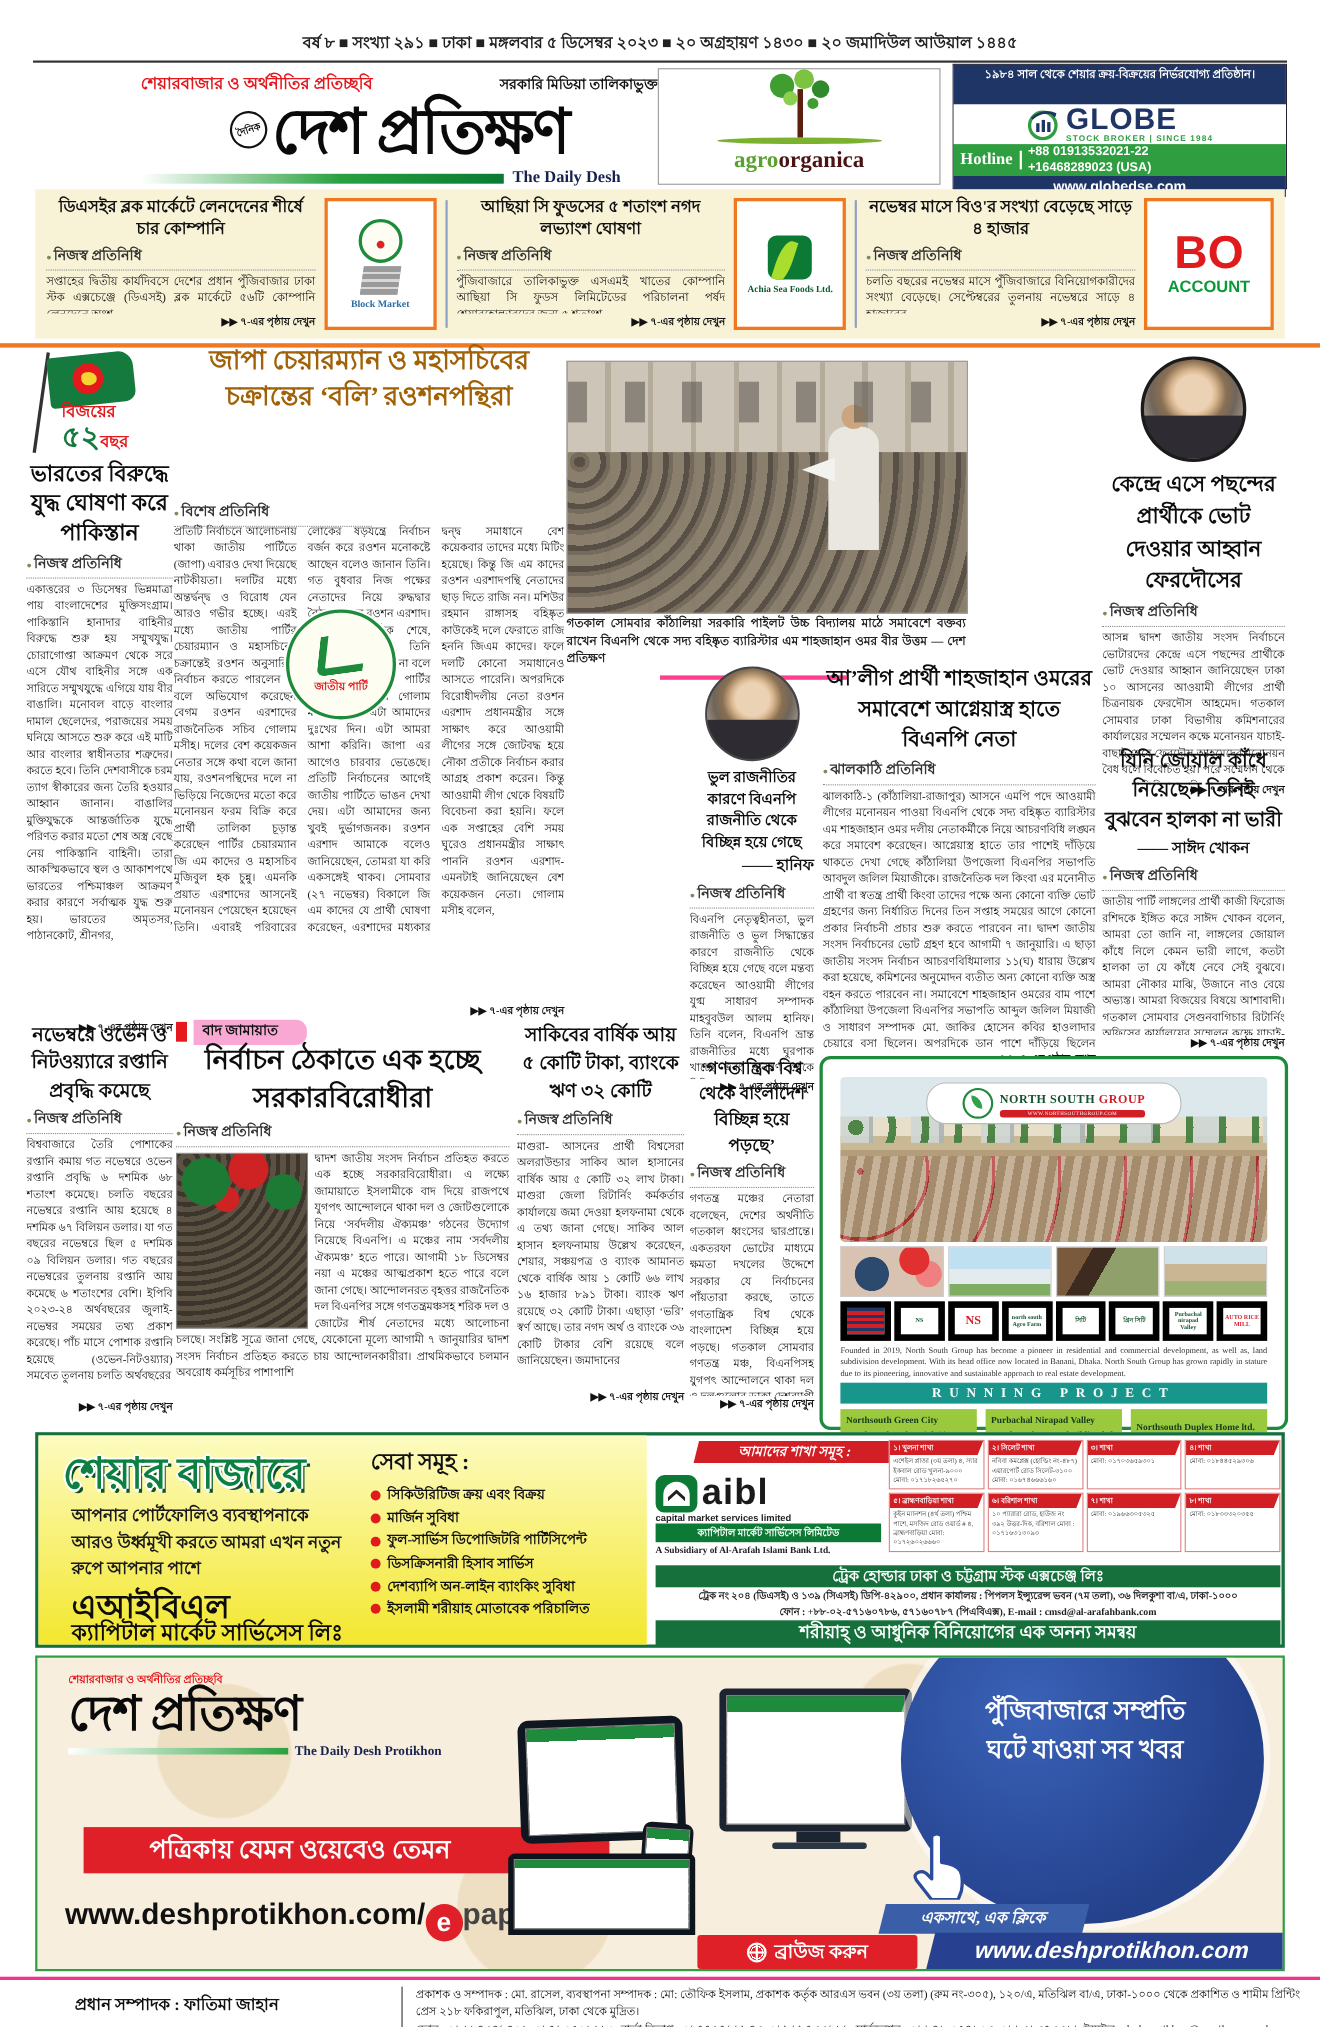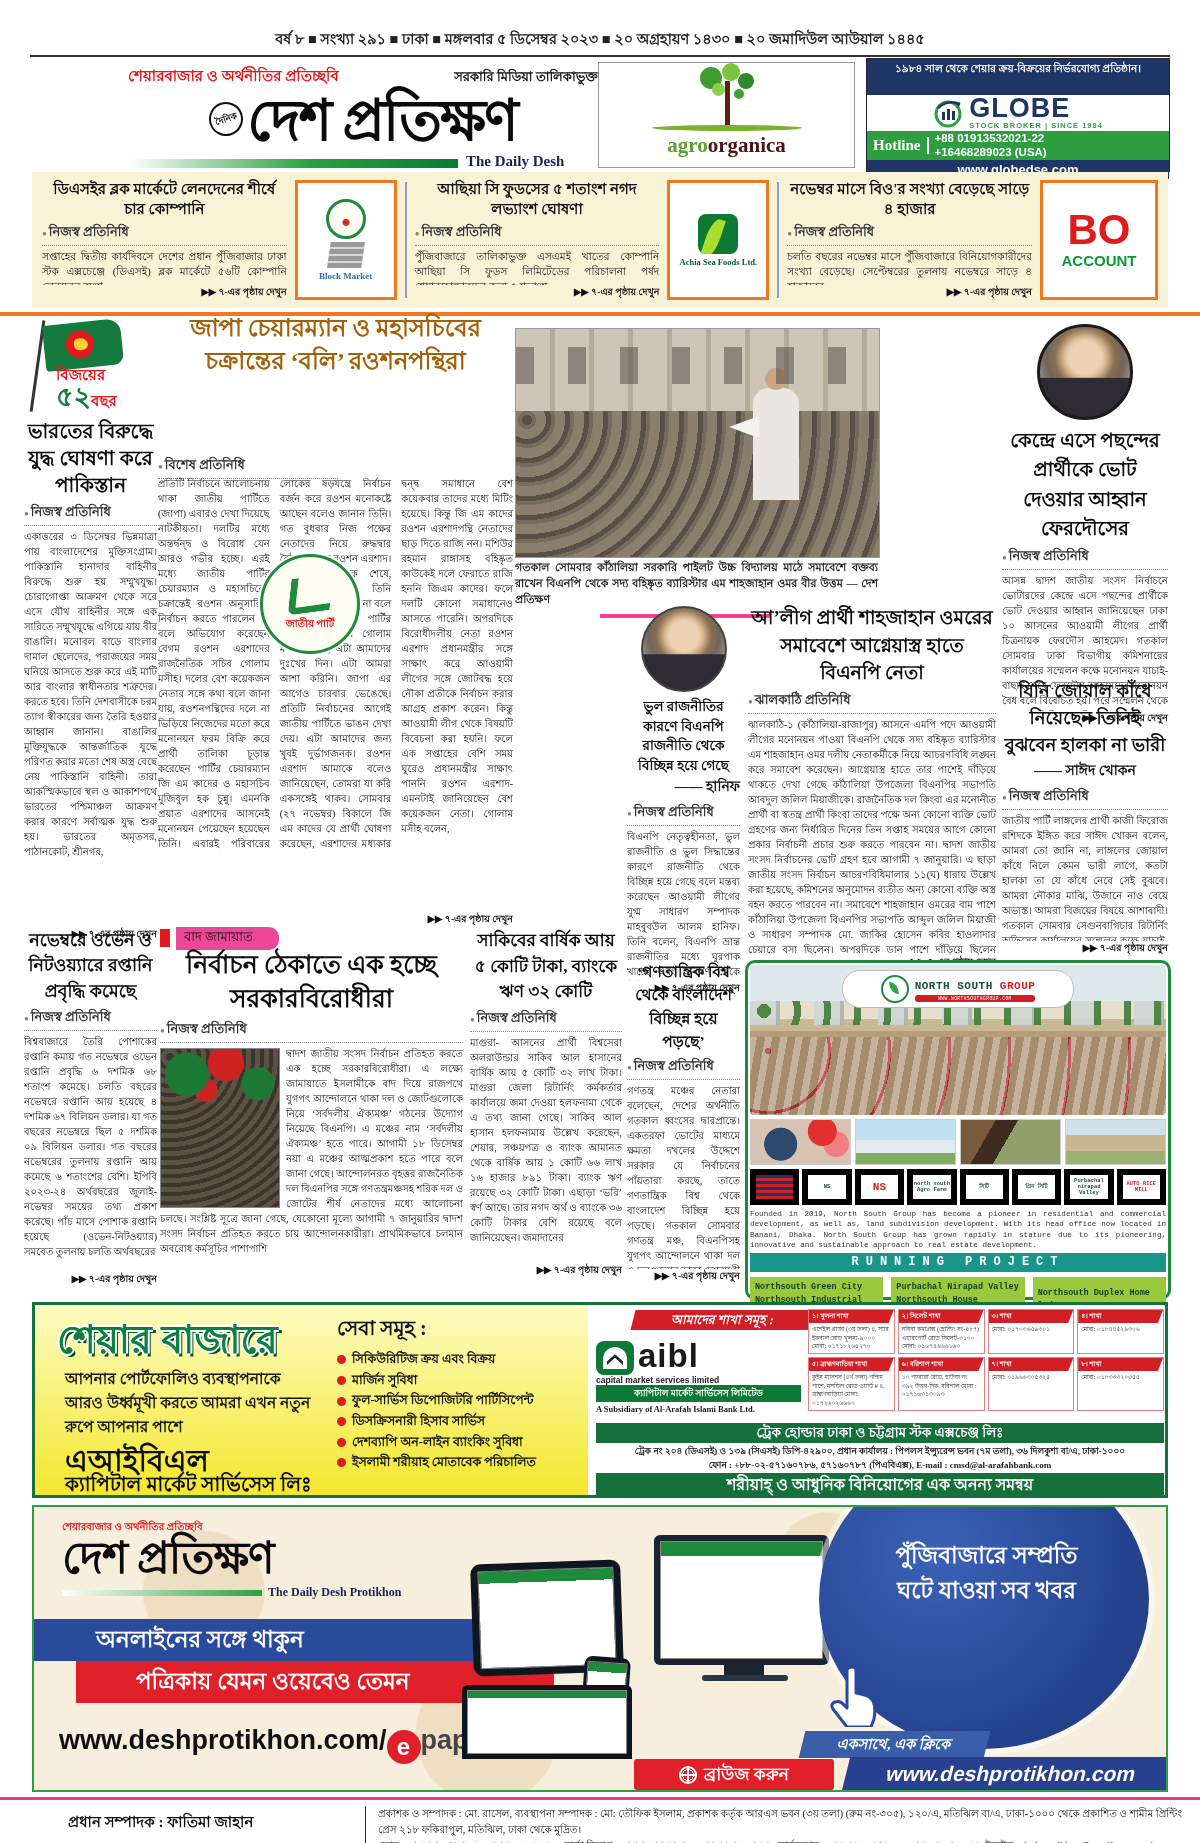--- a/index.html
+++ b/index.html
@@ -103,35 +103,35 @@
   .a-ferdous{left:1002px;top:324px;width:166px;}
   .a-ferdous .portrait{width:90px;height:90px;margin:0 auto;border:3px solid #1b1b1b;}
   .a-ferdous .hl{font-size:19.5px;line-height:1.5;margin-top:6px;}
   .a-khokon{left:1002px;top:678px;width:166px;}
   .a-khokon .hl{font-size:18px;line-height:1.5;}
   .a-export{left:24px;top:928px;width:133px;}
   .a-export .hl{font-size:17.5px;line-height:1.45;}
   .a-oikko{left:160px;top:928px;width:303px;}
   .kicker{display:flex;align-items:center;gap:6px;height:20px;}
   .kick-red{width:10px;height:18px;background:#e3191e;}
-  .kick-t{background:#ec4899;font-weight:normal;font-size:13px;padding:0 26px 2px 8px;border-radius:0 10px 10px 0;}
+  .kick-t{background:#f9a8d4;font-weight:bold;font-size:13px;padding:0 26px 2px 8px;border-radius:0 10px 10px 0;}
   .a-oikko .hl{font-size:25px;line-height:1.35;}
   .oikko-photo{float:left;width:118px;height:158px;margin:2px 6px 2px 0;border:1px solid #888;background:
       radial-gradient(circle at 22% 16%,#1d7a34 0 13%,transparent 14%),
       radial-gradient(circle at 55% 9%,#cf2222 0 11%,transparent 12%),
       radial-gradient(circle at 82% 22%,#1d7a34 0 10%,transparent 11%),
       radial-gradient(circle at 38% 26%,#cf2222 0 8%,transparent 9%),
       repeating-radial-gradient(circle at 9px 8px,#3c352c 0 4px,#5c5244 4px 9px),
       linear-gradient(#8a9573,#4b443a);}
   .a-shakib{left:470px;top:928px;width:152px;}
   .a-shakib .hl{font-size:17px;line-height:1.5;}
   .a-gono{left:627px;top:960px;width:113px;}
   .a-gono .hl{font-size:15.5px;line-height:1.5;}
   
-  .nsg{left:745px;top:960px;width:426px;height:340px;border:3px solid #1d8a3c;border-radius:10px;background:#fff;padding:2px;box-sizing:border-box;font-family:Liberation Mono, monospace;}
+  .nsg{left:745px;top:960px;width:426px;height:340px;border:3px solid #1d8a3c;border-radius:10px;background:#fff;padding:16px;box-sizing:border-box;font-family:Liberation Serif, serif;}
   .nsg-photo{position:relative;height:150px;border-radius:4px;overflow:hidden;background:
       linear-gradient(180deg,#dde8ec 0 24%,#e7dfc9 24% 36%,#c8b894 36% 44%,#b59d7c 44% 100%);}
   .nsg-photo::before{content:"";position:absolute;left:0;right:0;top:24%;height:16%;
       background:repeating-radial-gradient(circle at 14px 10px,#3f7d3a 0 7px,transparent 7px 30px),
                  repeating-linear-gradient(90deg,#cfd6d4 0 26px,#aab4b4 26px 30px,transparent 30px 64px);opacity:.9;}
   .nsg-photo::after{content:"";position:absolute;left:0;right:0;bottom:0;height:52%;
       background:repeating-linear-gradient(100deg,rgba(255,255,255,.22) 0 7px,rgba(90,60,30,.18) 7px 15px),
                  repeating-radial-gradient(circle at 18px 14px,#b03030 0 3px,transparent 3px 60px);}
   .nsg-banner{position:absolute;left:50%;transform:translateX(-50%);top:5px;width:230px;height:36px;background:#fff;border:1px solid #bbb;border-radius:18px;display:flex;align-items:center;justify-content:center;gap:6px;z-index:2;}
   .leaf{width:24px;height:24px;border-radius:50%;border:2px solid #1d8a3c;position:relative;}
@@ -555,21 +555,20 @@
       <div class="sharia">শরীয়াহ্ ও আধুনিক বিনিয়োগের এক অনন্য সমন্বয়</div>
     </div>
   </div>
 
   <div class="abs ep">
     <div class="abs" style="left:28px;top:12px;width:420px;">
       <div class="ep-tagred">শেয়ারবাজার ও অর্থনীতির প্রতিচ্ছবি</div>
       <div class="ep-title">দেশ প্রতিক্ষণ</div>
       <div><span class="ep-gbar"></span><span class="ep-eng">The Daily Desh Protikhon</span></div>
     </div>
-    <div class="ep-blue">অনলাইনের সঙ্গে থাকুন</div>
     <div class="ep-red">পত্রিকায় যেমন ওয়েবেও তেমন</div>
     <div class="ep-url">
       <span>www.deshprotikhon.com/</span><span class="ep-e">e</span><span class="ep-paper">paper</span>
     </div>
     <div class="dev-tab">
         <div class="screen"></div>
       </div>
     <div class="dev-mon">
         <div class="screen"></div>
       </div>

